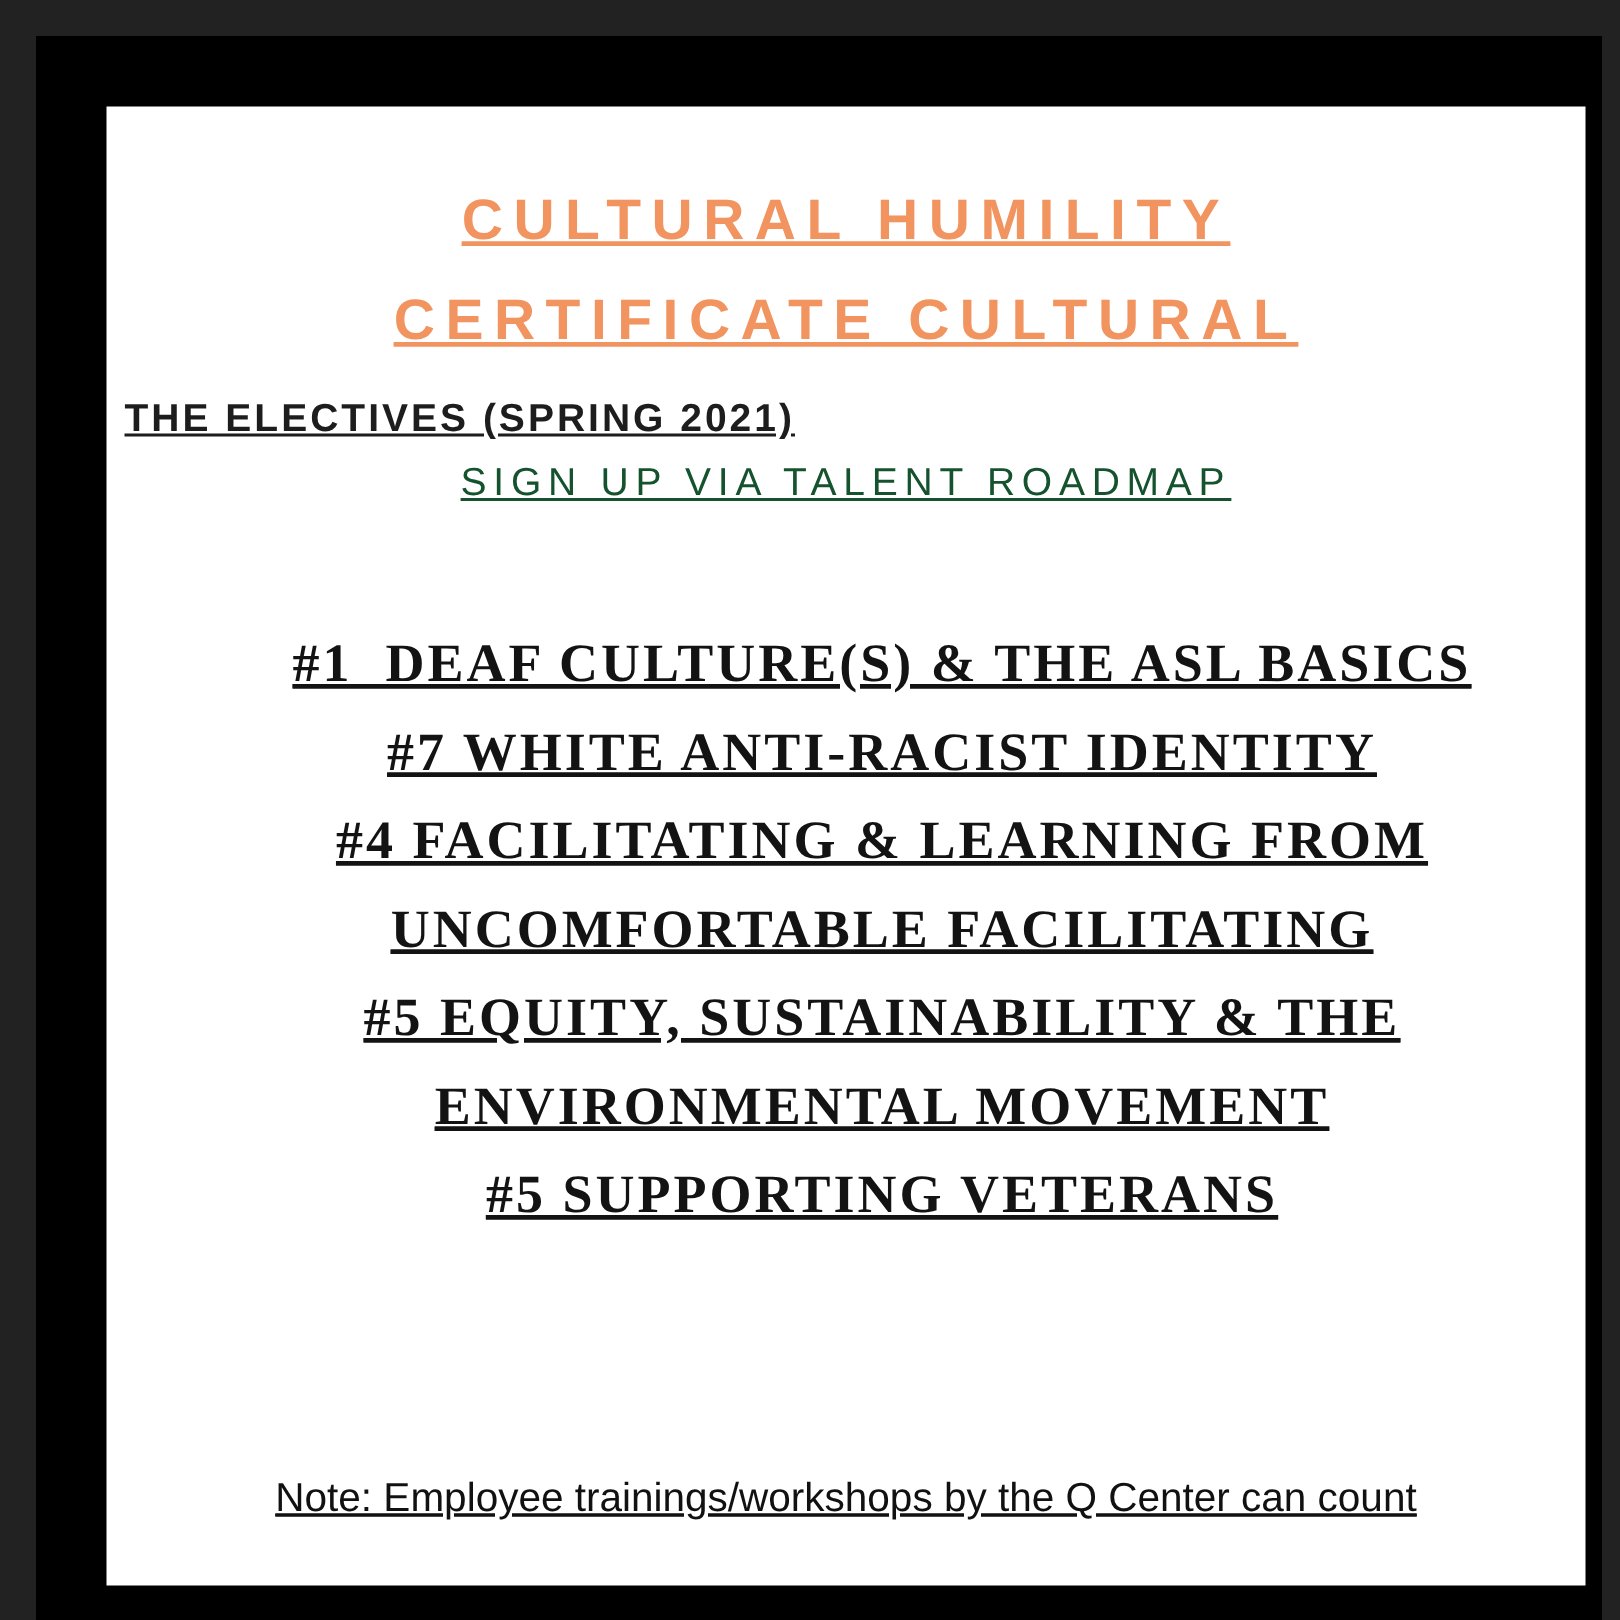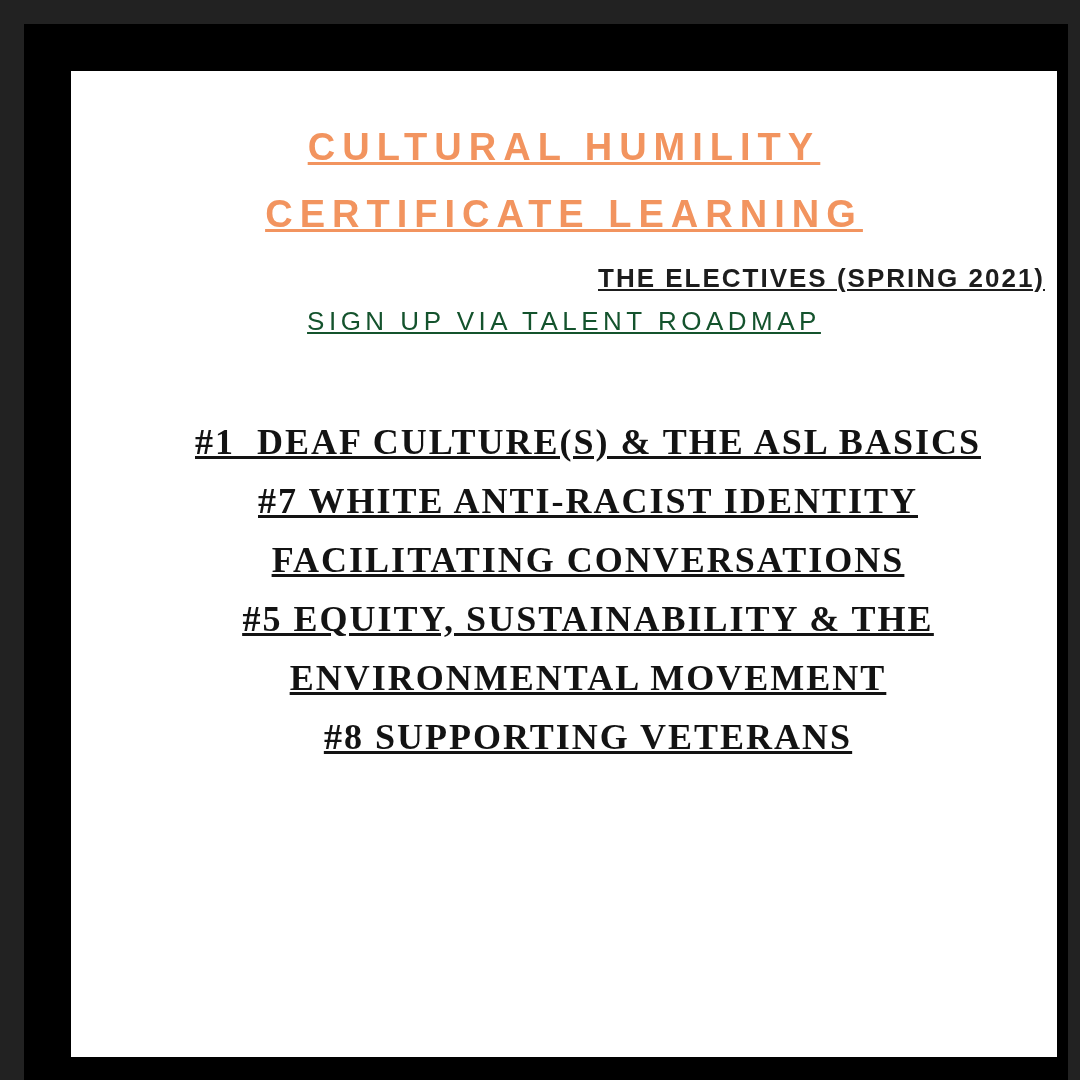--- a/index.html
+++ b/index.html
@@ -37,21 +37,21 @@
     display: block;
     height: 67px;
     line-height: 67px;
     letter-spacing: 7px;
     white-space: pre;
   }
   .subtitle {
     position: absolute;
     left: 0; right: 0; top: 177px;
     height: 36px; line-height: 36px;
-    text-align: right;
+    text-align: left;
     font-weight: 700;
     font-size: 26px;
     letter-spacing: 2px;
     color: #1D1D1D;
     white-space: pre;
   }
   .signup {
     position: absolute;
     left: 0; right: 0; top: 220px;
     height: 36px; line-height: 36px;
@@ -91,33 +91,35 @@
   .note-line { display: block; white-space: pre; }
 </style>
 </head>
 <body>
 
 <div class="poster">
   <div class="page">
 
     <h1 class="title">
       <span class="title-line">CULTURAL HUMILITY</span>
-      <span class="title-line">CERTIFICATE LEARNING</span>
+      <span class="title-line">CERTIFICATE CULTURAL</span>
     </h1>
 
     <div class="subtitle">THE ELECTIVES (SPRING 2021)</div>
 
     <div class="signup">SIGN UP VIA TALENT ROADMAP</div>
 
     <div class="electives">
       <div class="elective-line">#1  DEAF CULTURE(S) &amp; THE ASL BASICS</div>
       <div class="elective-line">#7 WHITE ANTI-RACIST IDENTITY</div>
-      <div class="elective-line">FACILITATING CONVERSATIONS</div>
+      <div class="elective-line">#4 FACILITATING &amp; LEARNING FROM</div>
+      <div class="elective-line">UNCOMFORTABLE FACILITATING</div>
       <div class="elective-line">#5 EQUITY, SUSTAINABILITY &amp; THE</div>
       <div class="elective-line">ENVIRONMENTAL MOVEMENT</div>
-      <div class="elective-line">#8 SUPPORTING VETERANS</div>
+      <div class="elective-line">#5 SUPPORTING VETERANS</div>
     </div>
 
     <div class="note">
+      <span class="note-line">Note: Employee trainings/workshops by the Q Center can count</span>
     </div>
 
   </div>
 </div>
 
 </body></html>

